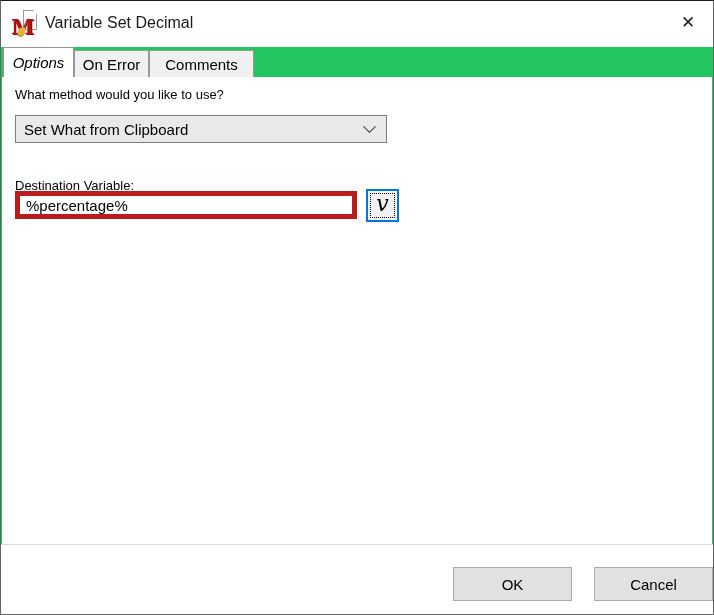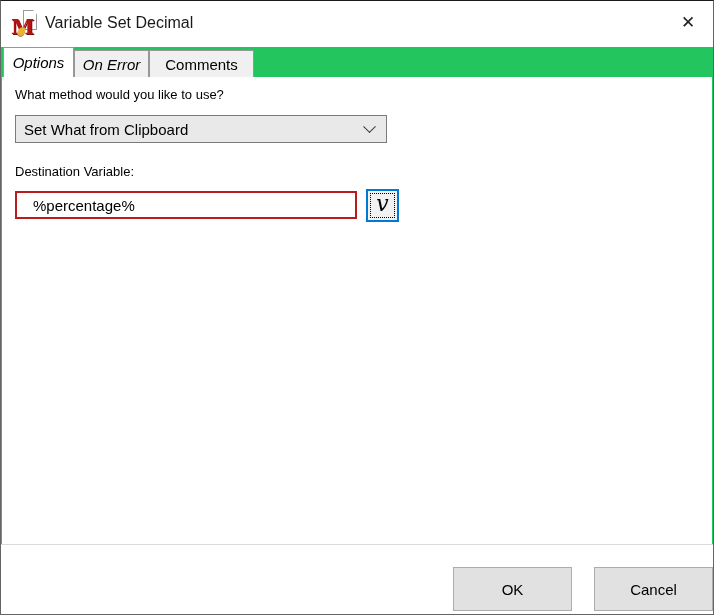--- a/index.html
+++ b/index.html
@@ -64,54 +64,54 @@
     border: 1px solid #979797; border-bottom: none;
     display: flex; align-items: center; justify-content: center;
     font-size: 15px; color: #000; padding: 0 6px; white-space: nowrap;
   }
   .tab.active {
     top: 0; height: 30px;
     background: #ffffff;
     z-index: 2;
   }
   .tab-options  { left: 2px;   width: 71px; font-style: italic; }
-  .tab-onerror  { left: 73px;  width: 75px; font-style: italic; }
+  .tab-onerror  { left: 73px;  width: 75px; }
   .tab-comments { left: 148px; width: 105px; }
 
   
   .tabpage {
     position: absolute; left: 1px; right: 1px; top: 76px; height: 467px;
     background: #ffffff;
   }
   .field-label {
     position: absolute; left: 13px;
     font-size: 13px; color: #000; white-space: nowrap;
   }
   .label-method { top: 10px; }
-  .label-destination { top: 87px; }
+  .label-destination { top: 101px; }
 
   .combobox {
     position: absolute; left: 13px; top: 38px; width: 372px; height: 28px;
     background: #e9e9e9;
     border: 1px solid #7b7b7b;
     display: flex; align-items: center;
     font-size: 15px; padding: 0 8px; cursor: default;
   }
   .combobox .combo-text { flex: 1; white-space: nowrap; overflow: hidden; }
   .chevron {
     width: 9px; height: 9px; margin-right: 4px;
     border-right: 1.6px solid #3c3c3c; border-bottom: 1.6px solid #3c3c3c;
     transform: rotate(45deg) translate(-2px, -2px);
   }
 
   .text-input {
     position: absolute; left: 13px; top: 114px; width: 342px; height: 28px;
-    border: 2px solid #b91c1c; background: #ffffff;
+    border: 5px solid #b91c1c; background: #ffffff;
     font-family: "Liberation Sans", "DejaVu Sans", sans-serif;
-    font-size: 15px; padding: 0 16px; color: #000; outline: none;
+    font-size: 15px; padding: 0 6px; color: #000; outline: none;
   }
   .var-picker-btn {
     position: absolute; left: 364px; top: 112px; width: 33px; height: 33px;
     background: #f1f1f1;
     border: 2px solid #0078d7;
     outline: 1px dotted #000000; outline-offset: -5px;
     display: flex; align-items: center; justify-content: center;
     cursor: default;
   }
   .var-picker-btn .v-glyph {
@@ -120,21 +120,21 @@
     transform: translateY(-2px);
   }
 
   
   .separator {
     position: absolute; left: 0; right: 0; top: 543px; height: 1px;
     background: #dadada;
   }
   .footer { position: absolute; left: 0; right: 0; top: 544px; bottom: 0; background: #ffffff; }
   .dlg-btn {
-    position: absolute; top: 22px; width: 119px; height: 44px;
+    position: absolute; top: 22px; width: 119px; height: 34px;
     background: #e1e1e1; border: 1px solid #acacac;
     font-family: "Liberation Sans", "DejaVu Sans", sans-serif;
     font-size: 15px; color: #000; cursor: default;
   }
   .btn-ok { left: 452px; }
   .btn-cancel { left: 581px; margin-left: 12px; }
 </style>
 </head>
 <body>
 

